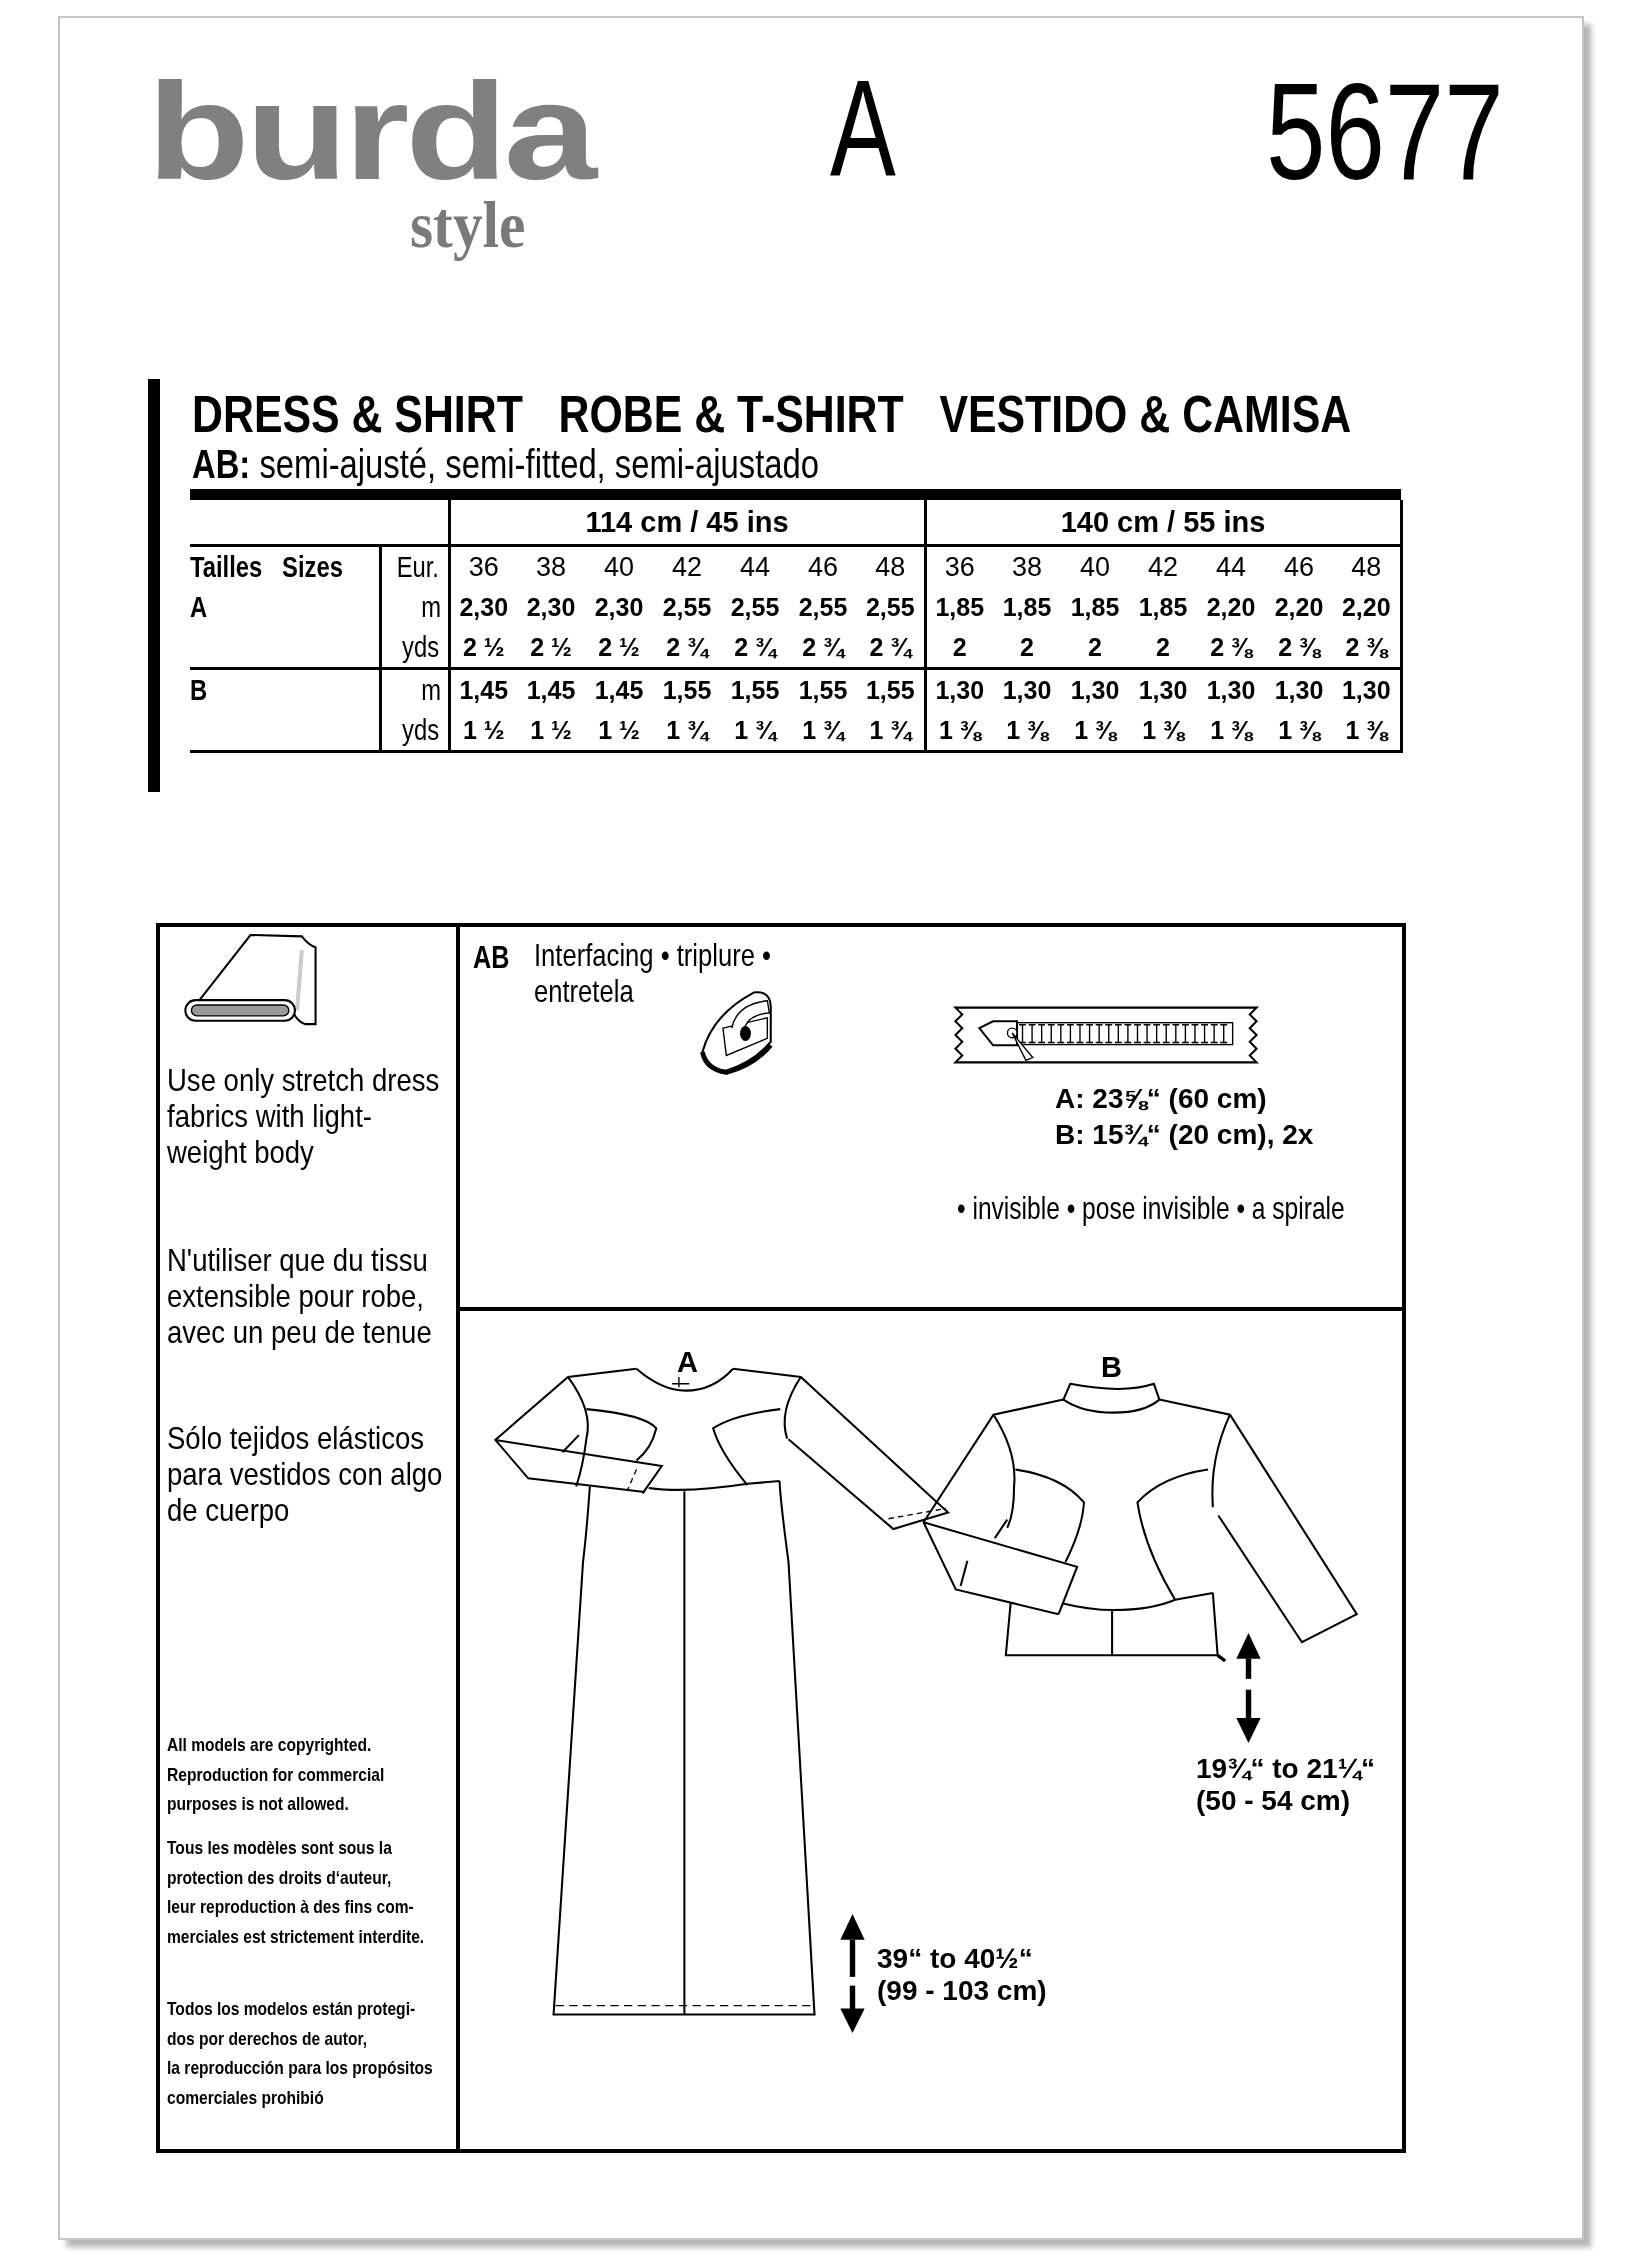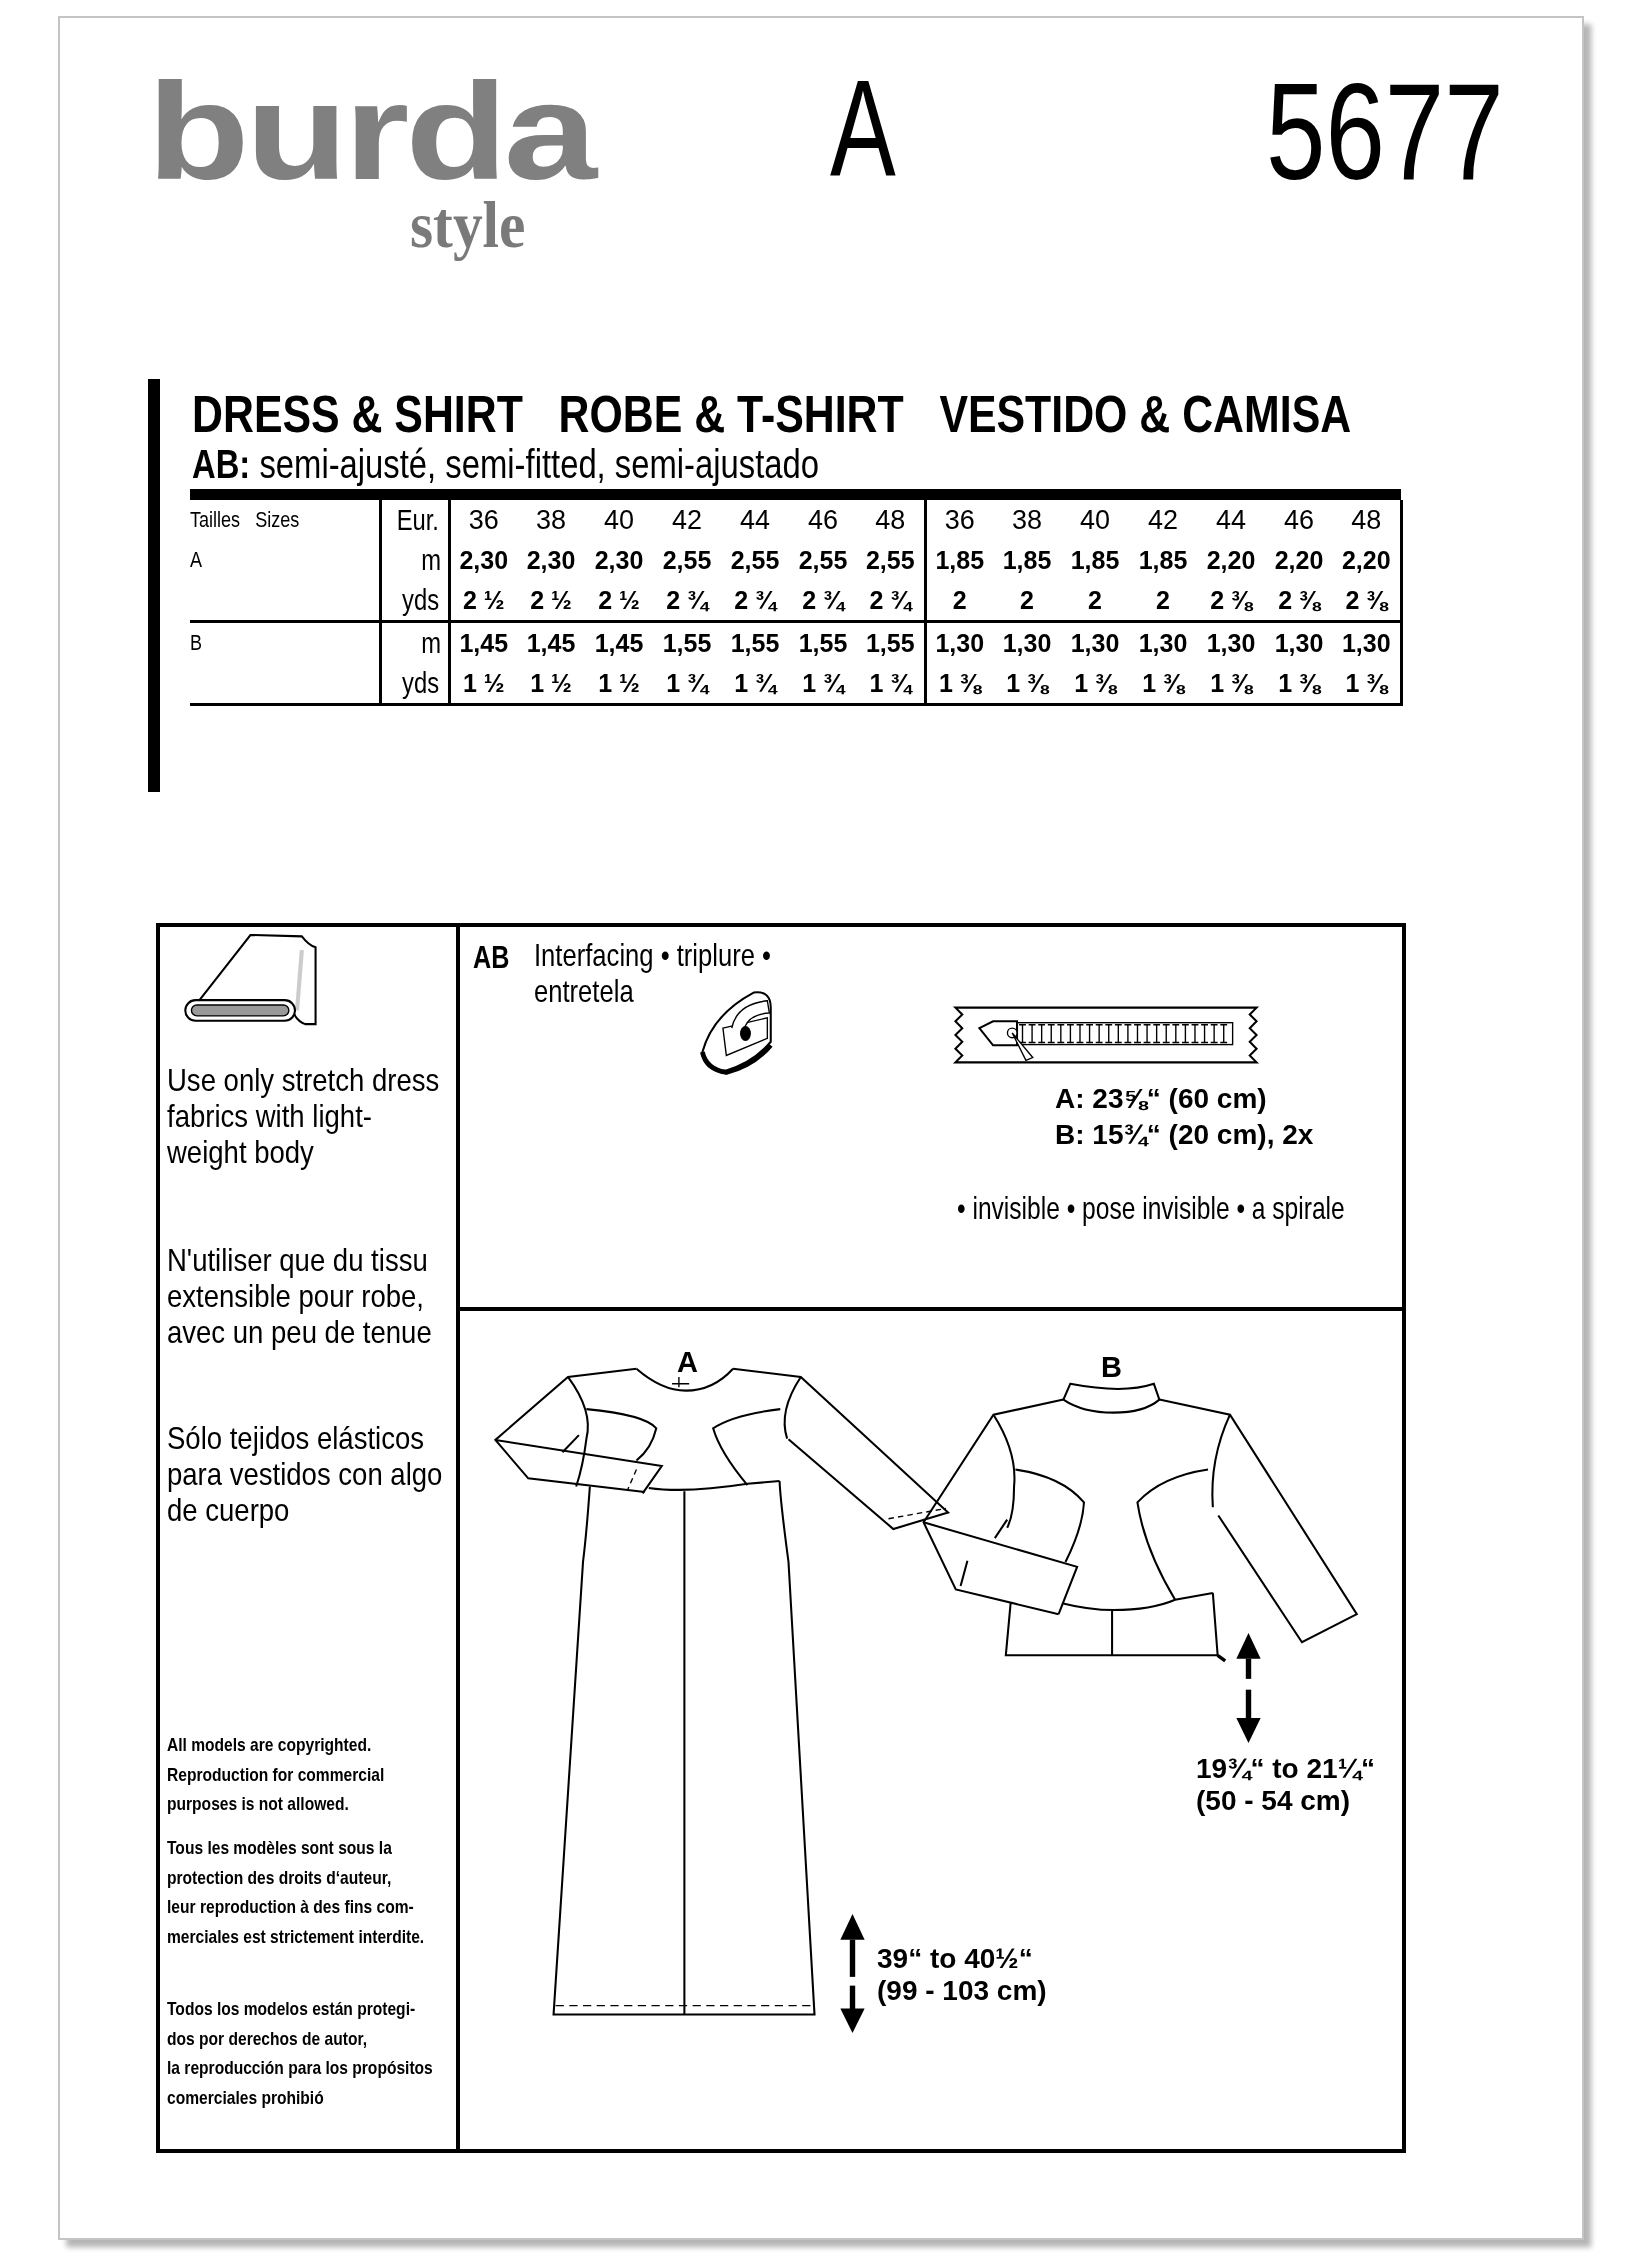--- a/index.html
+++ b/index.html
@@ -18,21 +18,21 @@
   .title { left:192px; top:385px; font-size:51px; font-weight:bold; white-space:pre; transform:scaleX(0.84); transform-origin:top left; }
   .subtitle { left:192px; top:441px; font-size:41px; white-space:pre; transform:scaleX(0.8); transform-origin:top left; }
   .subtitle b { font-weight:bold; }
 
   
   .tbl-wrap { left:190px; top:489px; width:1210px; }
   table.yard { border-collapse:collapse; width:1210px; table-layout:fixed; }
   table.yard td { padding:0; font-size:25px; font-weight:bold; text-align:center; height:40px; white-space:nowrap; }
   table.yard tr.topline td { height:11px; background:#000; }
   table.yard tr.width-hdr td { height:44px; border-bottom:3.4px solid #000; font-size:29px; }
-  table.yard td.lbl { text-align:left; font-weight:normal; font-size:22px; transform-origin:left; }
+  table.yard td.lbl { text-align:left; font-weight:bold; font-size:29px; transform-origin:left; }
   table.yard td.unit { text-align:right; font-weight:normal; font-size:29px; padding-right:4.1px; border-right:3.4px solid #000; border-left:3.4px solid #000; }
   table.yard td.group-end { border-right:3.4px solid #000; }
   table.yard tr.sep td { border-bottom:3.4px solid #000; }
   table.yard td.blank-left { border-right:3.4px solid #000; }
   .condensed { display:inline-block; transform:scaleX(0.82); transform-origin:left center; }
   .condensed-c { display:inline-block; transform:scaleX(0.82); }
 
   
   .nbox { left:156px; top:923px; width:1242px; height:1222px; border:4.1px solid #000; }
   .ncol-div { left:456px; top:923px; width:4.1px; height:1230px; background:#000; }
@@ -66,20 +66,25 @@
     <colgroup>
       <col style="width:190px">
         <col style="width:69px">
       <col span="7" style="width:68px">
       <col span="7" style="width:68px">
     </colgroup>
     <tbody>
         <tr class="topline">
           <td colspan="16"></td>
         </tr>
+    <tr class="width-hdr">
+      <td colspan="2" class="blank-left"></td>
+      <td colspan="7" class="group-end">114 cm / 45 ins</td>
+      <td colspan="7" style="border-right:3.4px solid #000">140 cm / 55 ins</td>
+    </tr>
     <tr id="row-eur">
       <td class="lbl"><span class="condensed" style="white-space:pre">Tailles   Sizes</span></td>
       <td class="unit"><span class="condensed-c">Eur.</span></td>
     <td style="font-weight: normal; font-size: 27px;">36</td>
           <td style="font-weight: normal; font-size: 27px;">38</td>
           <td style="font-weight: normal; font-size: 27px;">40</td>
           <td style="font-weight: normal; font-size: 27px;">42</td>
           <td style="font-weight: normal; font-size: 27px;">44</td>
           <td style="font-weight: normal; font-size: 27px;">46</td>
           <td class="group-end" style="font-weight: normal; font-size: 27px;">48</td>

